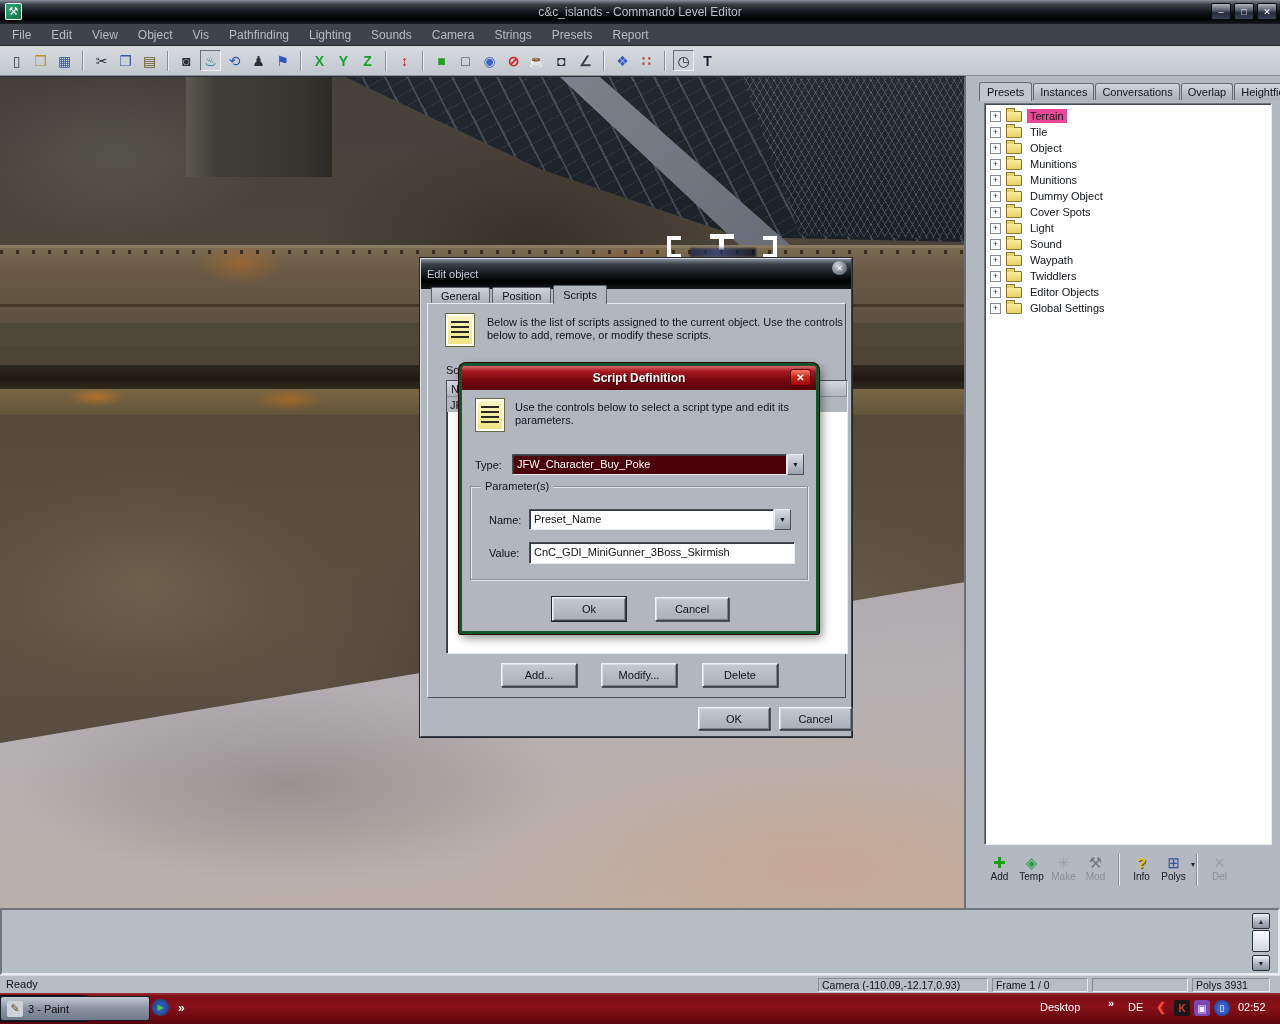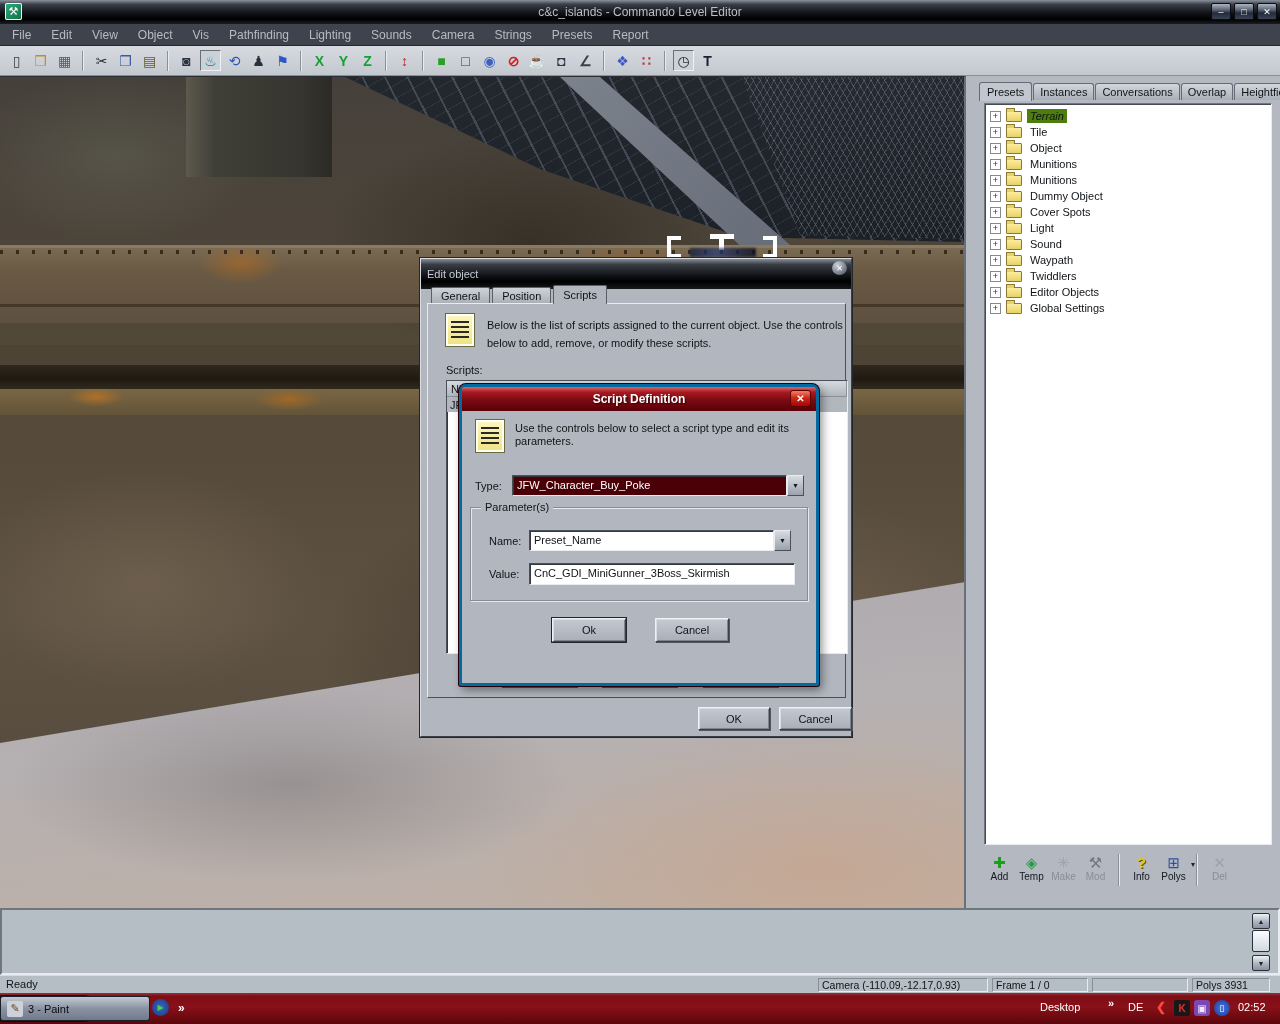--- a/index.html
+++ b/index.html
@@ -109,21 +109,21 @@
     box-shadow:inset 1px 1px 0 #454b53; padding:4px 0 0 5px; overflow:hidden; }
   .trow { display:flex; align-items:center; height:16px; }
   .plus { width:11px; height:11px; border:1px solid #848a92; background:#fff; color:#30343a;
     font-size:9px; line-height:9px; text-align:center; margin-right:5px; flex:none; }
   .plus::before { content:"+"; }
   .folder { width:16px; height:11px; background:linear-gradient(#f9eda0,#e9d262); border:1px solid #8a7830;
     border-radius:1px; margin-right:5px; position:relative; flex:none; }
   .folder::before { content:""; position:absolute; left:-1px; top:-4px; width:7px; height:3px;
     background:#e9d262; border:1px solid #8a7830; border-bottom:none; }
   .tlabel { font-size:11px; padding:1px 3px; white-space:nowrap; }
-  .tlabel.selected { background:#4d7c0f;font-style:italic; }
+  .tlabel.selected { background:#ec4899; }
   #rp-buttons { position:absolute; left:8px; top:778px; display:flex; align-items:flex-start; }
   .pbtn { width:31px; text-align:center; margin-right:1px; position:relative; }
   .pb-glyph { display:block; font-size:15px; height:17px; line-height:17px; font-weight:normal; }
   .pb-label { display:block; font-style:normal; font-size:10px; color:#14181c; }
   .pb-arrow { position:absolute; right:-6px; top:6px; font-size:8px; color:#20242a; text-decoration:none; }
   .pb-sep { width:2px; height:32px; margin:0 6px; background:linear-gradient(90deg,#8a9098 50%,#e8ecf2 50%); }
 
   
   .dlg-titlebar { position:absolute; left:0; top:0; right:0; height:30px;
     background:linear-gradient(180deg,#888e98 0%,#3a3f46 18%,#101216 55%,#000 75%,#16181c 100%);
@@ -145,38 +145,38 @@
     background:radial-gradient(circle at 35% 30%,#ccd1d9,#6d737e 70%,#4a5058); color:#fff; font-size:8px;
     display:flex; align-items:center; justify-content:center; }
   #eo-tabs { position:absolute; left:10px; top:26px; display:flex; align-items:flex-end; height:19px; }
   .eo-tab { font-size:11px; height:17px; line-height:16px; padding:0 9px;
     background:linear-gradient(#ced3d9,#a8aeb6); border:1px solid #5a6068; border-bottom:none;
     border-radius:2px 2px 0 0; margin-right:2px; position:relative; }
   .eo-tab.active { height:19px; line-height:18px; background:#b2b7bf; z-index:3; }
   .eo-page { position:absolute; left:6px; top:44px; width:419px; height:395px; background:#b2b7bf;
     border:1px solid; border-color:#e8ecf2 #4a5058 #4a5058 #e8ecf2; }
   #eo-note { left:24px; top:54px; }
-  #eo-desc { position:absolute; left:66px; top:57px; width:358px; font-size:11px; line-height:18px; }
+  #eo-desc { position:absolute; left:66px; top:57px; width:358px; font-size:11px; line-height:13px; }
   #eo-scripts-label { position:absolute; left:25px; top:105px; font-size:11px; }
   #eo-list { position:absolute; left:25px; top:121px; width:402px; height:274px; background:#fff;
     border:1px solid; border-color:#4a5058 #e8ecf2 #e8ecf2 #4a5058; box-shadow:inset 1px 1px 0 #33383e; }
   #eo-list-header { height:16px; background:linear-gradient(#d6dae0,#b0b6be); border-bottom:1px solid #8a9098;
     font-size:11px; display:flex; align-items:center; padding:0 4px; box-shadow:inset -1px 0 0 #8a9098; }
   #eo-list-row { height:15px; font-size:11px; background:#b2b7bd; display:flex; align-items:center;
     padding:0 3px; white-space:nowrap; overflow:hidden; }
   #eo-add { left:80px; top:404px; width:76px; height:24px; }
   #eo-modify { left:180px; top:404px; width:76px; height:24px; }
   #eo-delete { left:281px; top:404px; width:76px; height:24px; }
   #eo-ok { left:277px; top:448px; width:72px; height:23px; }
   #eo-cancel { left:358px; top:448px; width:73px; height:23px; }
 
   
-  #script-dialog { position:absolute; left:459px; top:363px; width:360px; height:302px; background:#b2b7bf;
-    border:3px solid #0369a1; border-radius:7px 7px 2px 2px;
-    box-shadow:0 0 0 1px #2a0004, 3px 4px 10px rgba(0,0,0,.45); z-index:20;margin-top:21px; }
+  #script-dialog { position:absolute; left:459px; top:363px; width:360px; height:271px; background:#b2b7bf;
+    border:3px solid #14532d; border-radius:7px 7px 2px 2px;
+    box-shadow:0 0 0 1px #2a0004, 3px 4px 10px rgba(0,0,0,.45); z-index:20; }
   #sd-titlebar { position:absolute; left:0; top:0; right:0; height:24px;
     background:linear-gradient(180deg,#d86868 0%,#a81820 22%,#7a0a12 55%,#5a0008 100%);
     border-radius:3px 3px 0 0; color:#fff; font-weight:bold; font-size:12px;
     display:flex; align-items:center; justify-content:center; text-shadow:1px 1px 1px #400004; }
   #sd-close { position:absolute; right:5px; top:3px; width:21px; height:17px;
     background:linear-gradient(180deg,#f08068,#d02818 45%,#a00808); border:1px solid #5a0000;
     border-radius:3px; color:#fff; font-weight:bold; font-size:10px;
     display:flex; align-items:center; justify-content:center; }
   #sd-note { left:13px; top:32px; }
   #sd-desc { position:absolute; left:53px; top:35px; width:282px; font-size:11px; line-height:13px; }

